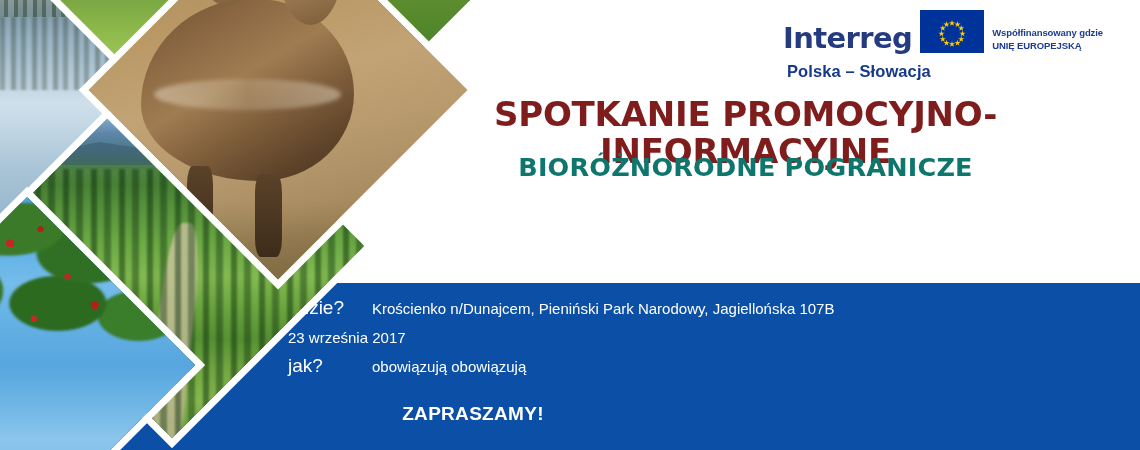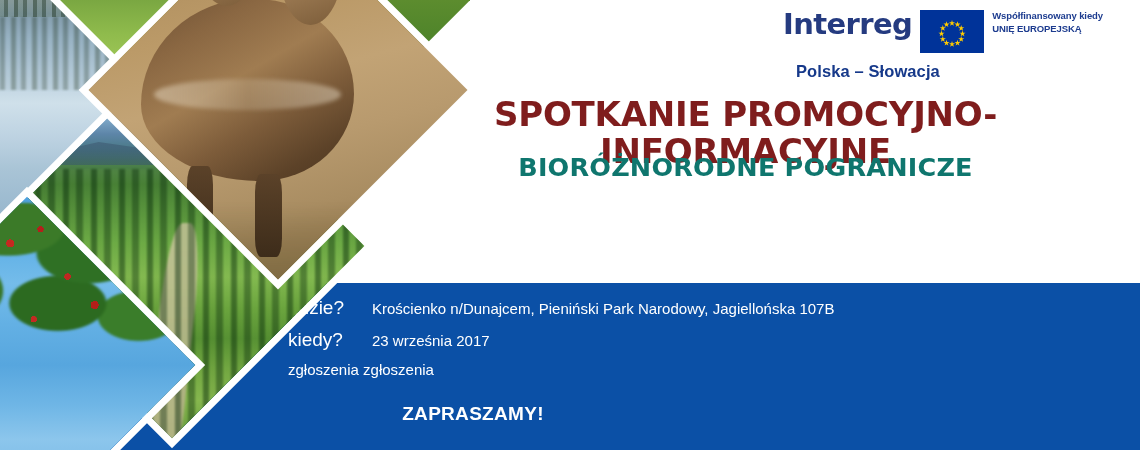--- a/index.html
+++ b/index.html
@@ -300,37 +300,37 @@
     position:absolute; left:-8%; bottom:0; width:62%; height:26%;
     background:linear-gradient(165deg,#9a9890 0%, #76736c 45%, #55534e 100%);
     clip-path:polygon(0 100%, 22% 6%, 100% 78%, 100% 100%);
   }
 
   
   .logo-block {
     position:absolute; left:783px; top:10px;
     width:330px; height:78px;
   }
-  .interreg-row { display:flex; align-items:flex-start; gap:8px; }
+  .interreg-row { display:flex; align-items:flex-end; gap:8px; }
   .interreg-word {
     font-size:29px; font-weight:bold; letter-spacing:-.6px;
     color:#253b80; font-family:"DejaVu Sans", sans-serif;
     line-height:1;
   }
   .eu-flag {
     width:64px; height:43px; background:#003399;
     position:relative; flex:0 0 auto;
   }
   .eu-stars { position:absolute; inset:0; }
   .eu-text {
     font-size:9.5px; font-weight:bold; color:#1d3c8f;
     line-height:1.35; letter-spacing:-.1px; white-space:nowrap;
   }
   .pl-sk {
-    margin-top:9px; margin-left:13px;
+    margin-top:9px; margin-left:4px;
     font-size:16.5px; font-weight:bold; color:#16398a;
     letter-spacing:.1px;
   }
 
   
   .title {
     position:absolute; left:373px; top:96px; width:745px;
     text-align:center;
     font-size:34px; font-weight:bold;
     color:#7f1d1d; letter-spacing:-.2px;
@@ -431,40 +431,40 @@
             <polygon points="26.5,29.7 27.22,31.92 29.56,31.92 27.67,33.29 28.39,35.51 26.5,34.14 24.61,35.51 25.33,33.29 23.44,31.92 25.78,31.92"></polygon>
             <polygon points="22.8,26.0 23.52,28.22 25.86,28.22 23.97,29.59 24.69,31.81 22.8,30.44 20.91,31.81 21.63,29.59 19.74,28.22 22.08,28.22"></polygon>
             <polygon points="21.5,20.5 22.22,22.72 24.56,22.72 22.67,24.09 23.39,26.31 21.5,24.94 19.61,26.31 20.33,24.09 18.44,22.72 20.78,22.72"></polygon>
             <polygon points="22.8,15.0 23.52,17.22 25.86,17.22 23.97,18.59 24.69,20.81 22.8,19.44 20.91,20.81 21.63,18.59 19.74,17.22 22.08,17.22"></polygon>
             <polygon points="26.5,11.3 27.22,13.52 29.56,13.52 27.67,14.89 28.39,17.11 26.5,15.74 24.61,17.11 25.33,14.89 23.44,13.52 25.78,13.52"></polygon>
           </g>
         </svg>
       </div>
 
       <div class="eu-text">
-        <div>Współfinansowany kiedy</div>
+        <div>Współfinansowany gdzie</div>
         <div>UNIĘ EUROPEJSKĄ</div>
       </div>
     </div>
 
     <div class="pl-sk">Polska – Słowacja</div>
   </div>
 
   <div class="title">SPOTKANIE PROMOCYJNO-INFORMACYJNE</div>
   <div class="subtitle">BIORÓŻNORODNE POGRANICZE</div>
 
   <div class="info">
     <div class="info-row">
       <div class="info-label">gdzie?</div>
       <div class="info-value">Krościenko n/Dunajcem, Pieniński Park Narodowy, Jagiellońska 107B</div>
     </div>
     <div class="info-row">
-      <div class="info-label">kiedy?</div>
       <div class="info-value">23 września 2017</div>
     </div>
     <div class="info-row">
-      <div class="info-value">zgłoszenia zgłoszenia</div>
+      <div class="info-label">jak?</div>
+      <div class="info-value">obowiązują obowiązują</div>
     </div>
   </div>
 
   <div class="cta">ZAPRASZAMY!</div>
 
 </div>
 
 </body></html>

